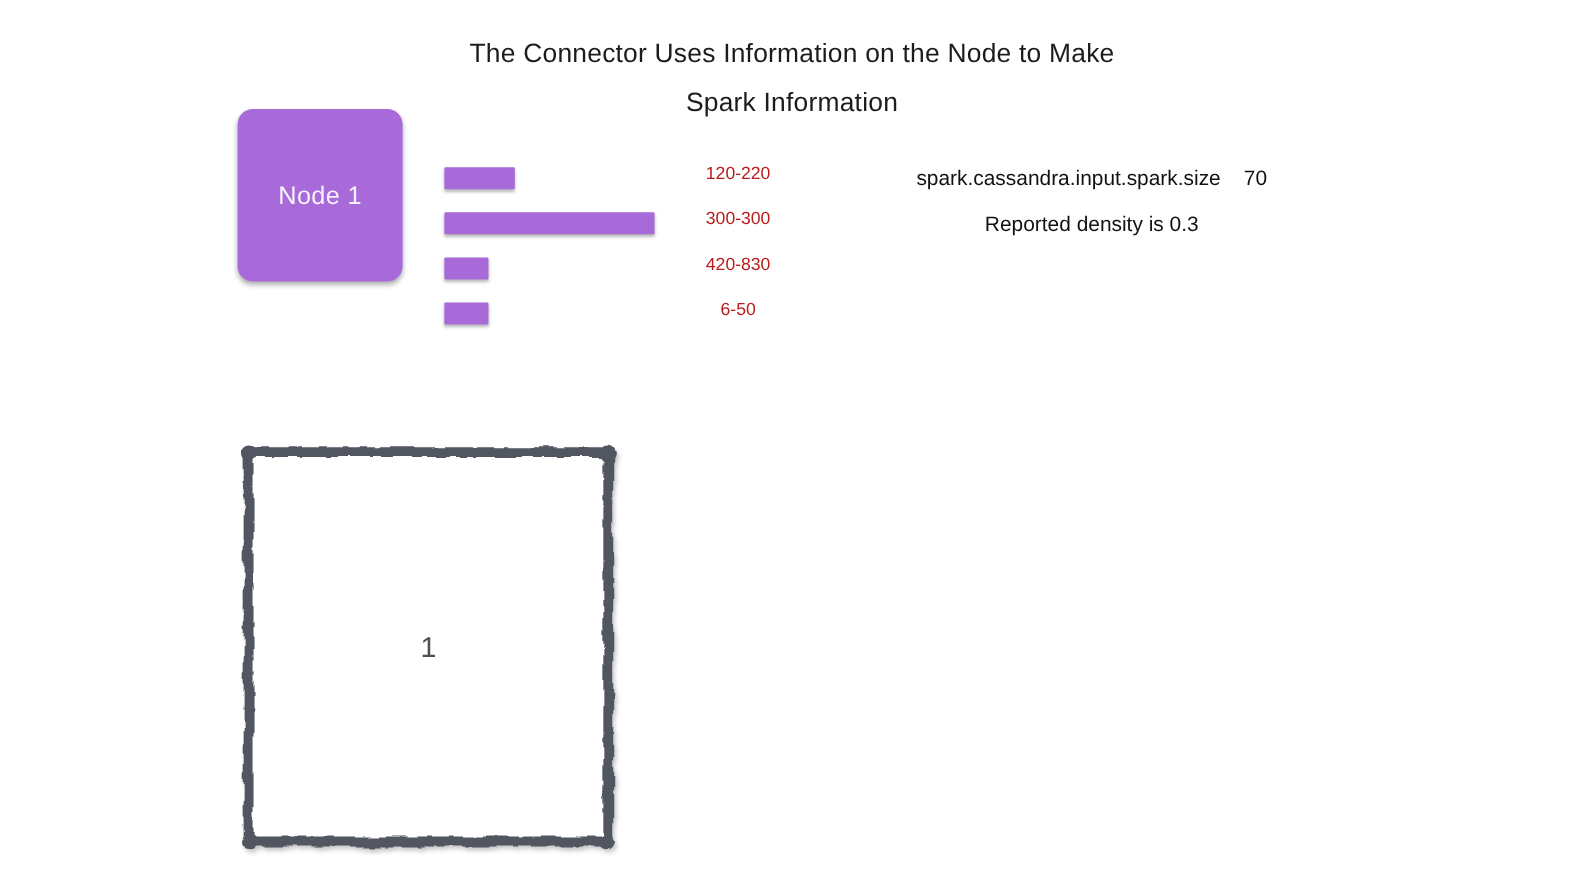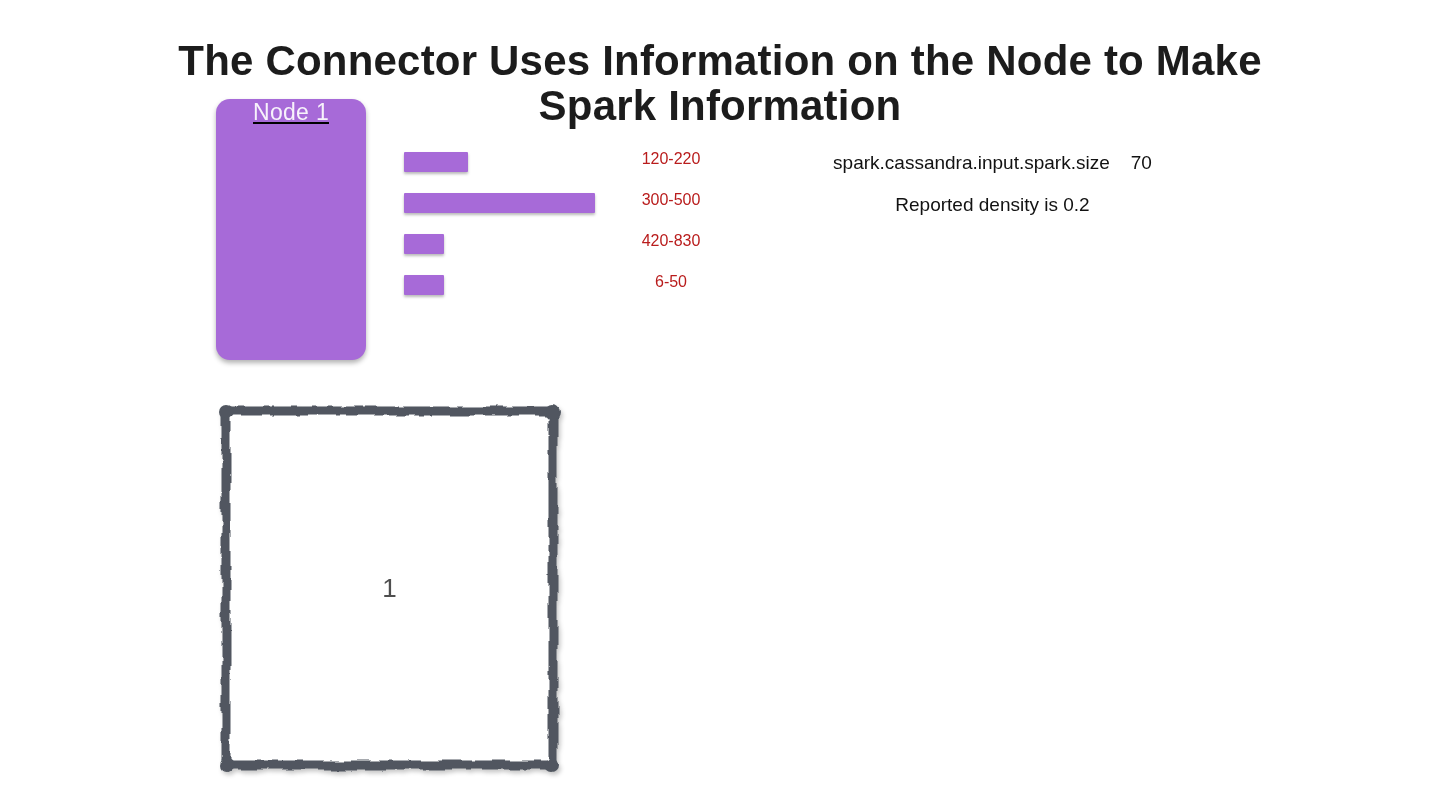--- a/index.html
+++ b/index.html
@@ -14,39 +14,38 @@
     height: 810px;
     background: #ffffff;
     overflow: hidden;
   }
   .title {
     position: absolute;
     top: 10px;
     left: 0;
     width: 1440px;
     text-align: center;
-    font-size: 42px;
-    font-weight: 700;
+    font-size: 24px;
+    font-weight: 400;
     line-height: 45px;
     color: #1c1c1c;
     letter-spacing: 0.2px;
   }
   .node-box {
     position: absolute;
     left: 216px;
     top: 99px;
     width: 150px;
-    height: 261px;
+    height: 157px;
     background: var(--node-purple, #a76ad8);
     border-radius: 14px;
     box-shadow: 0 3px 5px rgba(0,0,0,0.30);
     display: flex;
-    align-items: flex-start;
+    align-items: center;
     justify-content: center;
-    text-decoration: underline;
   }
   .node-label {
     color: #f7f2fb;
     font-size: 23px;
     font-weight: 300;
     letter-spacing: 0.3px;
   }
   .ranges {
     position: absolute;
     left: 404px;
@@ -140,39 +139,39 @@
   </div>
 
   <div class="ranges" id="ranges">
     <div class="range-row">
       <div class="range-bar" style="width: 64px;"></div>
       <span class="range-label">120-220</span>
     </div>
 
     <div class="range-row">
       <div class="range-bar" style="width: 191px;"></div>
-      <span class="range-label">300-500</span>
+      <span class="range-label">300-300</span>
     </div>
 
     <div class="range-row">
       <div class="range-bar" style="width: 40px;"></div>
       <span class="range-label">420-830</span>
     </div>
 
     <div class="range-row">
       <div class="range-bar" style="width: 40px;"></div>
       <span class="range-label">6-50</span>
     </div>
   </div>
 
   <div class="config">
     <div class="config-line1">
       <span>spark.cassandra.input.spark.size</span><span class="split-val">70</span>
     </div>
-    <div class="config-line2">Reported density is 0.2</div>
+    <div class="config-line2">Reported density is 0.3</div>
   </div>
 
   <div class="partition-square">
     <svg width="343" height="370" viewBox="0 0 343 370">
       <defs>
         <filter id="rough" x="-8%" y="-8%" width="116%" height="116%">
           <feTurbulence type="fractalNoise" baseFrequency="0.045" numOctaves="3" seed="11" result="noise"></feTurbulence>
           <feDisplacementMap in="SourceGraphic" in2="noise" scale="6" xChannelSelector="R" yChannelSelector="G"></feDisplacementMap>
         </filter>
       </defs>

